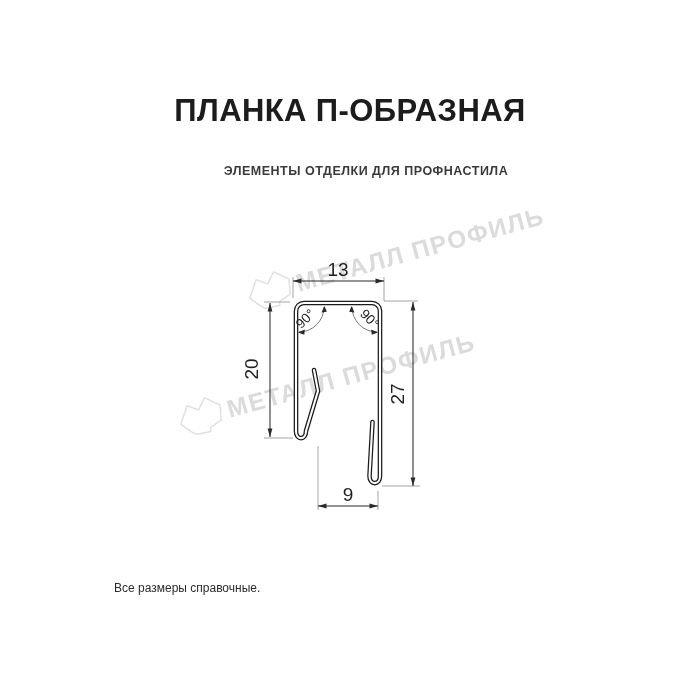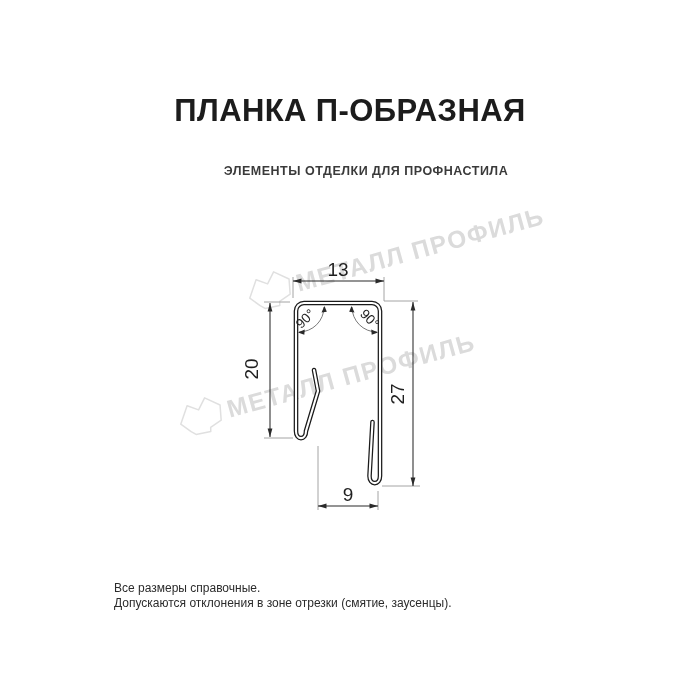--- a/index.html
+++ b/index.html
@@ -120,16 +120,15 @@
     <g>
       <path d="M352,307 A25,25 0 0 0 377,332" fill="none" stroke="#6a6a6a" stroke-width="0.9"></path>
       <path d="M351.5,306 L349.2,311.8 L354.5,312.5 Z" fill="#2a2a2a"></path>
       <path d="M378,332.5 L371.2,329.6 L371.7,334.8 Z" fill="#2a2a2a"></path>
       <text class="angle-text" transform="translate(366.5,322) rotate(45)" text-anchor="middle">90°</text>
     </g>
   </svg>
 
   <div class="footer-block">
     <div>Все размеры справочные.</div>
-    <div>Допускаются отклонения в зоне отрезки (смятие, заусенцы).</div>
   </div>
 
 </div>
 
 </body></html>

